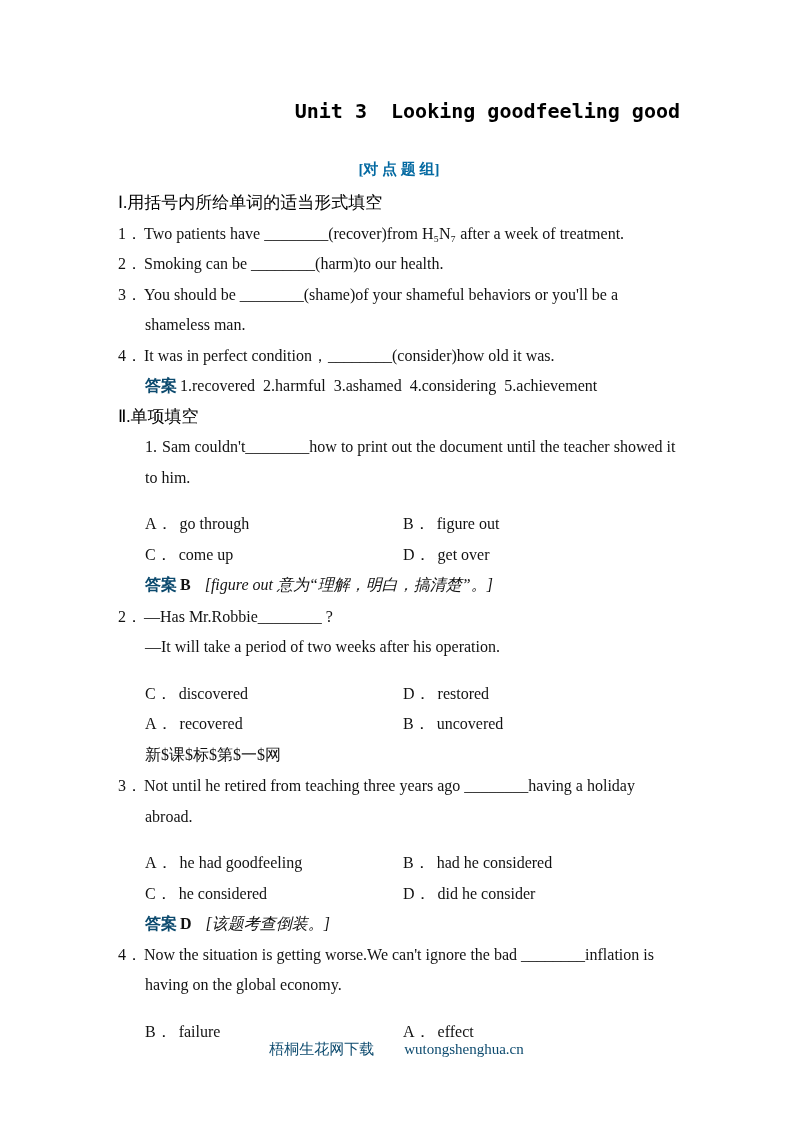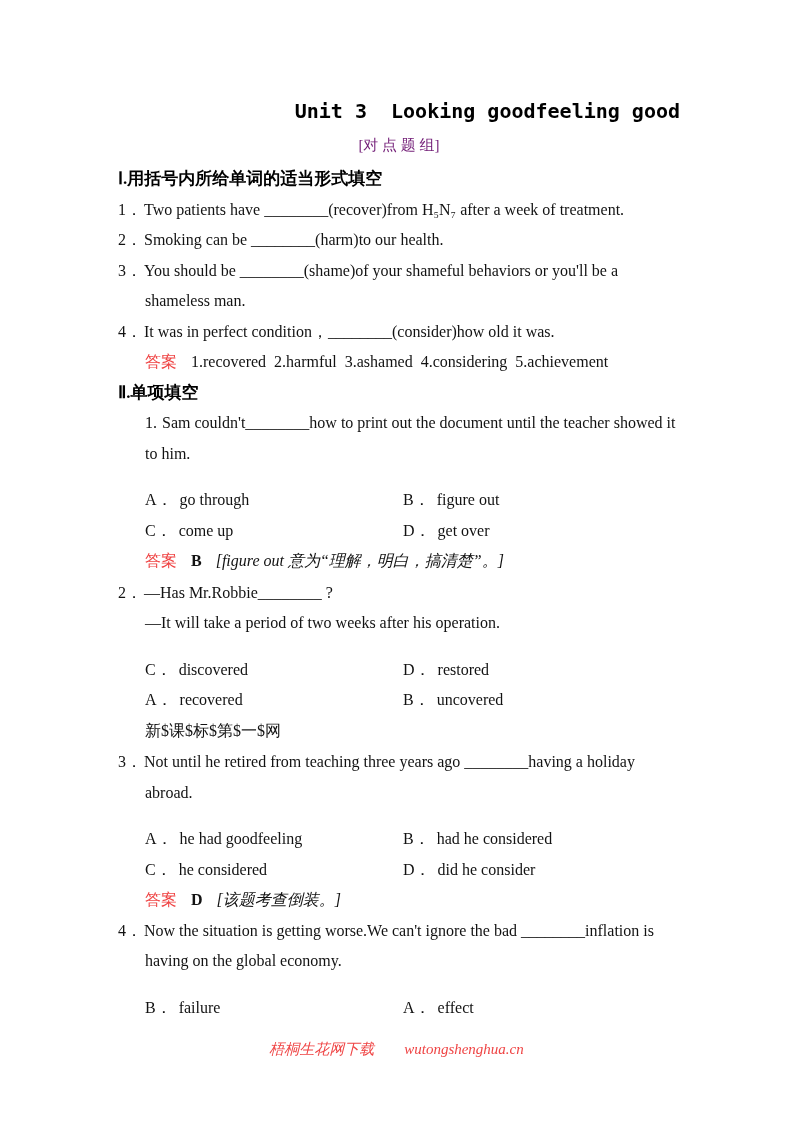--- a/index.html
+++ b/index.html
@@ -25,57 +25,56 @@
   .title {
     text-align: right;
     font-family: "DejaVu Sans Mono", monospace;
     font-weight: bold;
     font-size: 20px;
     line-height: 26px;
     white-space: pre;
     color: #000;
   }
   .subtitle {
-    margin-top: 8px;
+    margin-top: 32px;
     text-align: center;
-    font-weight: normal;
+    font-weight: bold;
     font-size: 15px;
     line-height: 26px;
     white-space: pre;
-    color: #701a75;
+    color: #0369a1;
   }
   .sec-heading {
-    font-weight: bold;
+    font-weight: normal;
     font-size: 17px;
     color: #000;
   }
   .sec1-heading { margin-top: 6px; }
   .hang { padding-left: 27px; text-indent: -27px; }
   .hang .num { margin-right: 2px; }
   .indent { padding-left: 27px; }
   .q1stem .num { margin-right: 5px; }
   .opts { padding-left: 27px; margin-top: 16px; }
   .opt-row { display: grid; grid-template-columns: 258px auto; }
   .okey { margin-right: 7px; }
   .ans { padding-left: 27px; }
-  .ans-label { font-weight: normal; font-family: "Liberation Sans", sans-serif; margin-right: 14px; color: #ef4444; }
+  .ans-label { font-weight: bold; font-family: "Liberation Sans", sans-serif; margin-right: 3px; color: #0c4a6e; }
   .ans-key { font-weight: bold; margin-right: 14px; }
   .ans-note { font-style: italic; }
   .ans-text { white-space: pre-wrap; }
   .q2 { margin-top: 1px; }
   .q3 { margin-top: 1px; }
   .footer {
     position: absolute;
     left: 0; top: 1036px;
     width: 793px;
     text-align: center;
     font-size: 15px;
     line-height: 26px;
-    color: #ef4444;
-    font-style: italic;
+    color: #0c4a6e;
   }
   .footer .site-name { margin-right: 30px; }
 </style>
 </head>
 <body>
 
 <div class="page">
   <div class="doc">
 
     <div class="title">Unit 3  Looking goodfeeling good</div>

